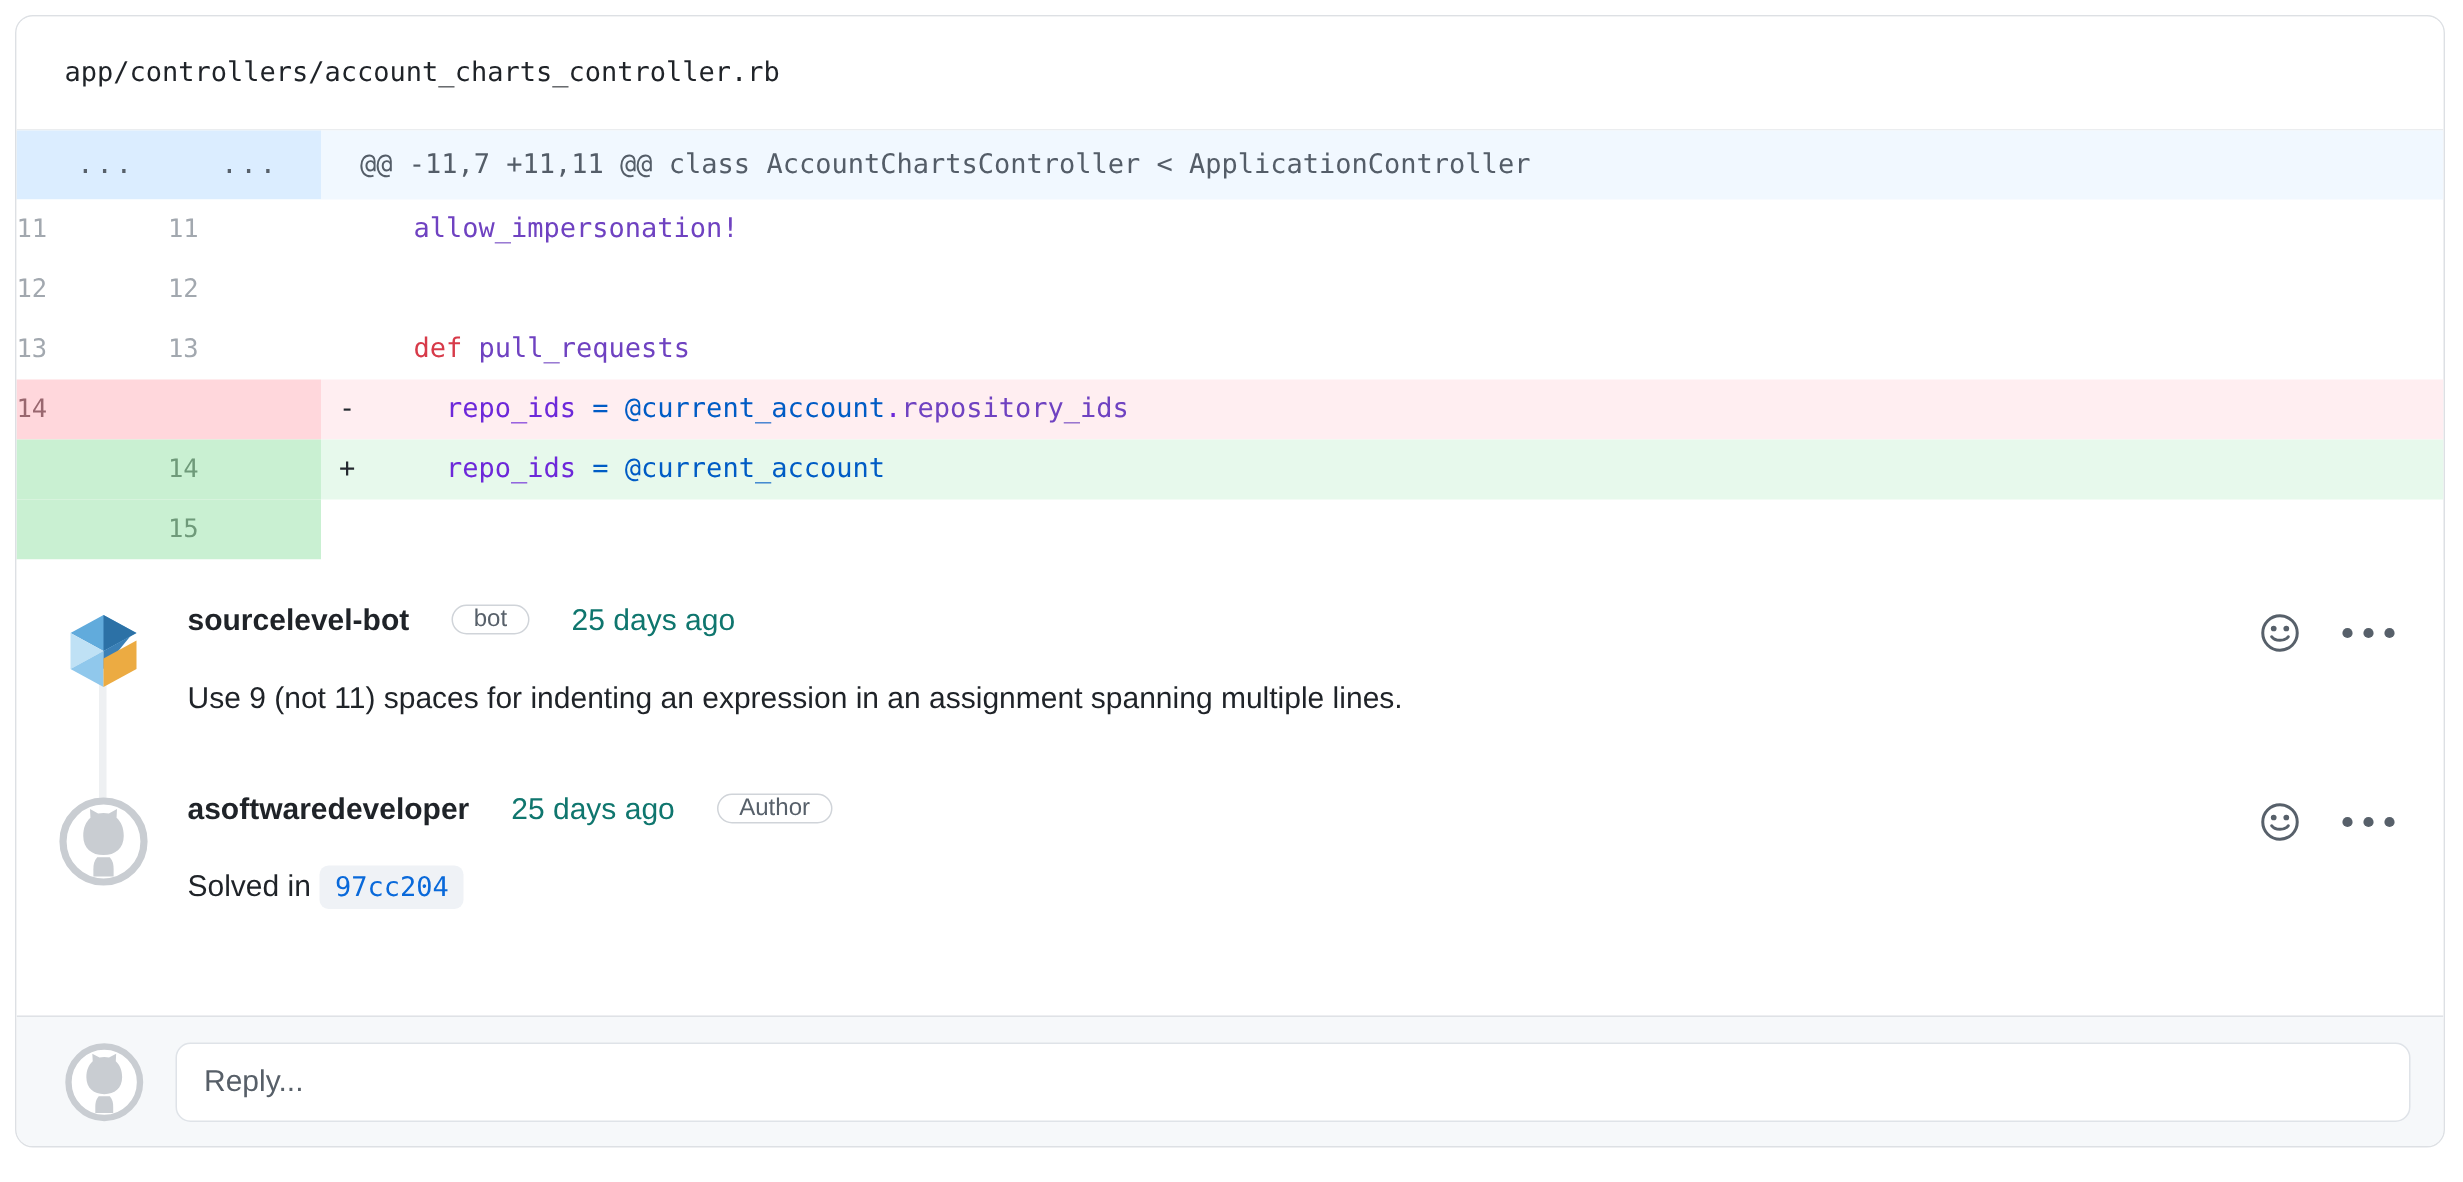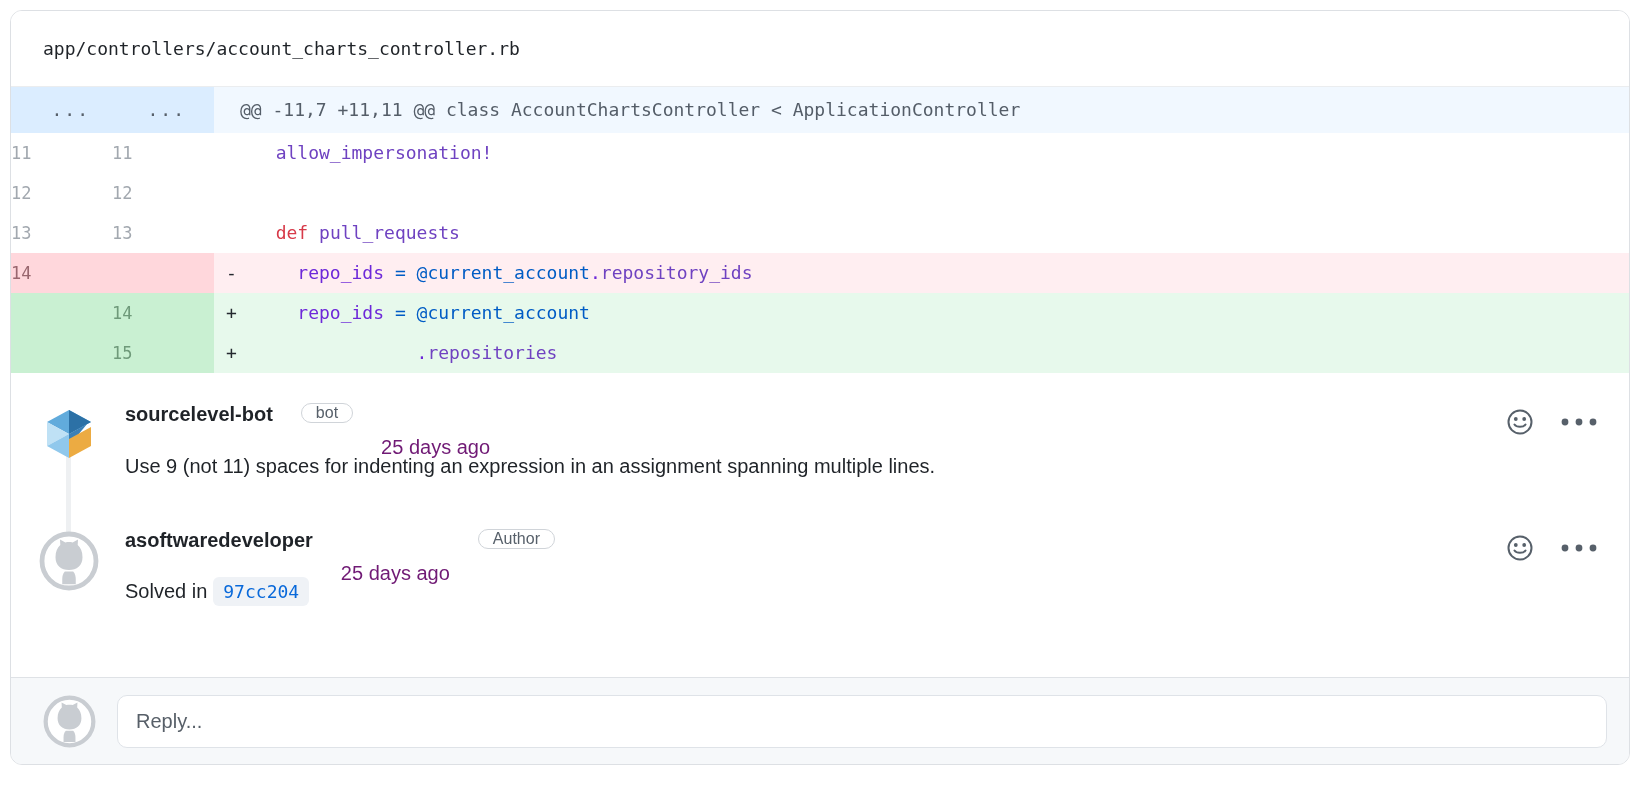--- a/index.html
+++ b/index.html
@@ -35,21 +35,21 @@
   .tok[data-color="plain"]  { color:#6d28d9;text-align:center; }
 
   
   .comments { position:relative; height:306px; background:#fff; }
   .thread-line { position:absolute; left:55px; top:58px; width:5px; height:130px; background:#eef0f2; }
   .avatar { position:absolute; cursor:pointer; }
   .avatar.bot  { left:30px; top:32px; width:56px; height:56px; }
   .avatar.user { left:28px; top:158px; width:60px; height:60px; }
   .c-header { position:absolute; left:114px; display:flex; align-items:flex-start; gap:28px; height:38px; }
   .c-name { font-size:20px; font-weight:bold; color:#1f2328; cursor:pointer; }
-  .c-time { font-size:20px; color:#701a75; cursor:pointer;margin-top:33px; }
+  .c-time { font-size:20px; color:#0f766e; cursor:pointer; }
   .pill { font-size:16px; color:#57606a; border:1px solid #d0d4d9; border-radius:18px;
           padding:0 14px; background:#fff; }
   .c-body { position:absolute; left:114px; font-size:20px; color:#1f2328; }
   .c-actions { position:absolute; right:28px; display:flex; align-items:center; gap:22px; height:38px; }
   .icon-btn { cursor:pointer; display:flex; align-items:center; }
   .commit-chip { font-family:"DejaVu Sans Mono",monospace; font-size:18px; color:#0969da;
                  background:#eff2f6; border-radius:6px; padding:4px 10px; margin-left:6px; cursor:pointer; }
 
   
   .reply-bar { position:absolute; left:0; right:0; bottom:0; height:87px; background:#f6f8fa;
@@ -105,21 +105,20 @@
 
     <div class="drow add">
       <span class="gut"></span>
       <span class="gut new">14</span>
       <span class="code"><span class="marker">+</span><span class="tok" data-color="plain">    repo_ids </span><span class="tok" data-color="blue">= @current_account</span></span>
     </div>
 
     <div class="drow add">
       <span class="gut"></span>
       <span class="gut new">15</span>
-      <span class="code"><span class="marker">+</span><span class="tok" data-color="plain">               .</span><span class="tok" data-color="purple">repositories</span></span>
     </div>
   </div>
 
   <div class="comments">
     <div class="thread-line"></div>
 
     <div class="avatar bot">
       <svg viewBox="0 0 56 56" width="56" height="56">
         <polygon points="28,5 50,17 28,29 6,17" fill="#61abdc"></polygon>
         <polygon points="28,5 50,17 28,29" fill="#2c71a6"></polygon>

